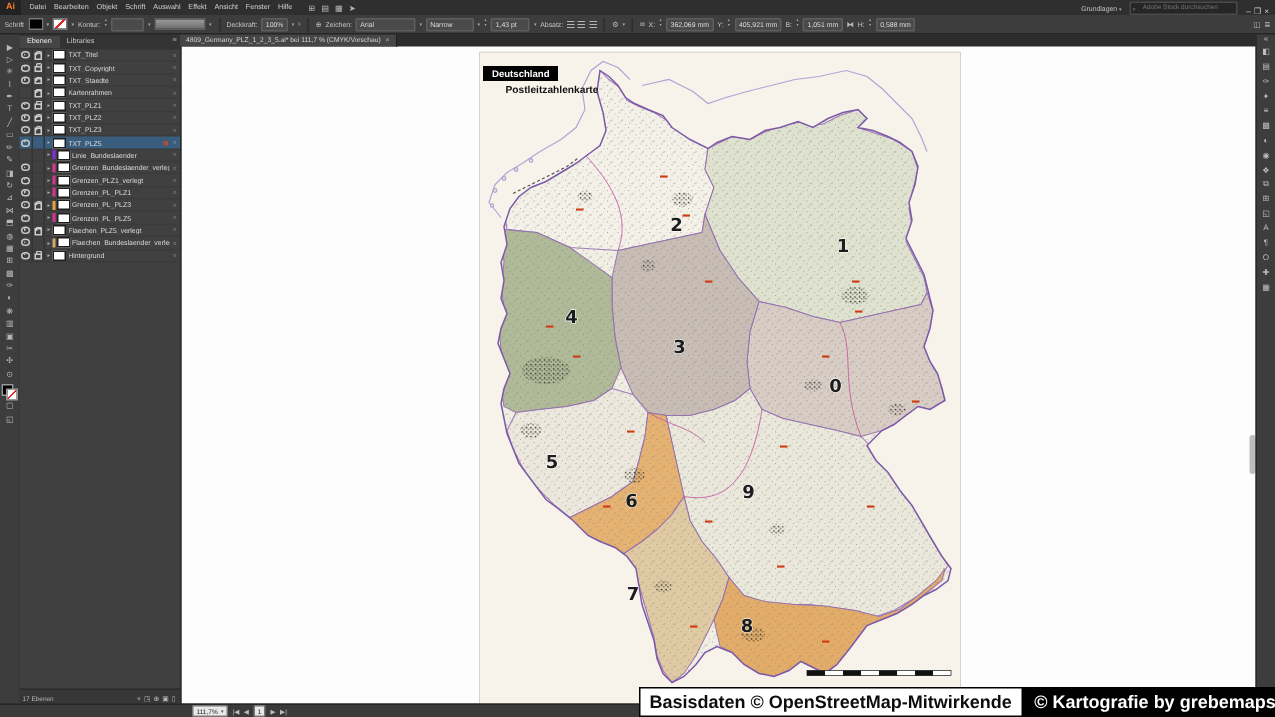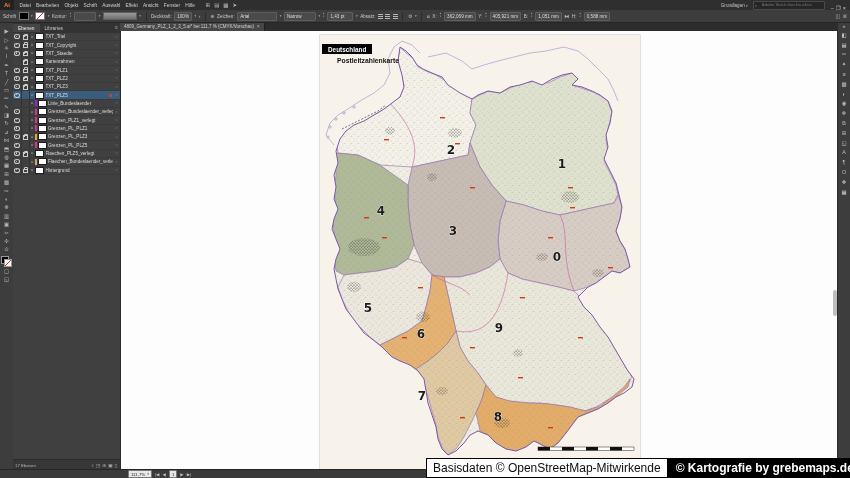--- a/index.html
+++ b/index.html
@@ -75,21 +75,21 @@
   
   .rightdock{position:absolute;right:0;top:22px;bottom:8px;width:12px;background:#3d3d3d;border-left:1px solid #2a2a2a;display:flex;flex-direction:column;align-items:center;z-index:3;}
   .ricon{height:9.8px;width:100%;color:#bdbdbd;font-size:5.4px;display:flex;align-items:center;justify-content:center;}
   .rcollapse{height:8px;color:#bdbdbd;font-size:5.5px;display:flex;align-items:center;}
   
   .statusbar{position:absolute;left:0;right:0;bottom:0;height:8px;background:#3a3a3a;border-top:1px solid #262626;display:flex;align-items:center;font-size:4.4px;color:#ccc;padding-left:128px;gap:3px;z-index:4;}
   .zoomfld{background:#e8e8e8;color:#222;border:1px solid #777;height:6px;display:flex;align-items:center;padding:0 2px;border-radius:1px;gap:2px;}
   .navarrow{color:#bbb;font-size:4.4px;}
   
   .attrib{position:absolute;left:426px;right:0;bottom:0;height:20px;display:flex;z-index:20;}
-  .attrib-left{background:#fff;color:#0d0d0d;border:1px solid #000;font-size:12px;font-weight:400;display:flex;align-items:center;padding:0 6px;white-space:nowrap;}
+  .attrib-left{background:#fff;color:#0d0d0d;border:1px solid #000;font-size:12px;font-weight:700;display:flex;align-items:center;padding:0 6px;white-space:nowrap;}
   .attrib-right{background:#000;color:#fff;font-size:12px;font-weight:700;display:flex;align-items:center;padding:0 8px;flex:1;white-space:nowrap;}
 </style>
 </head>
 <body>
 
 <div id="root">
 
   <div class="menubar">
     <div class="ailogo">Ai</div>
     <div id="menus">

